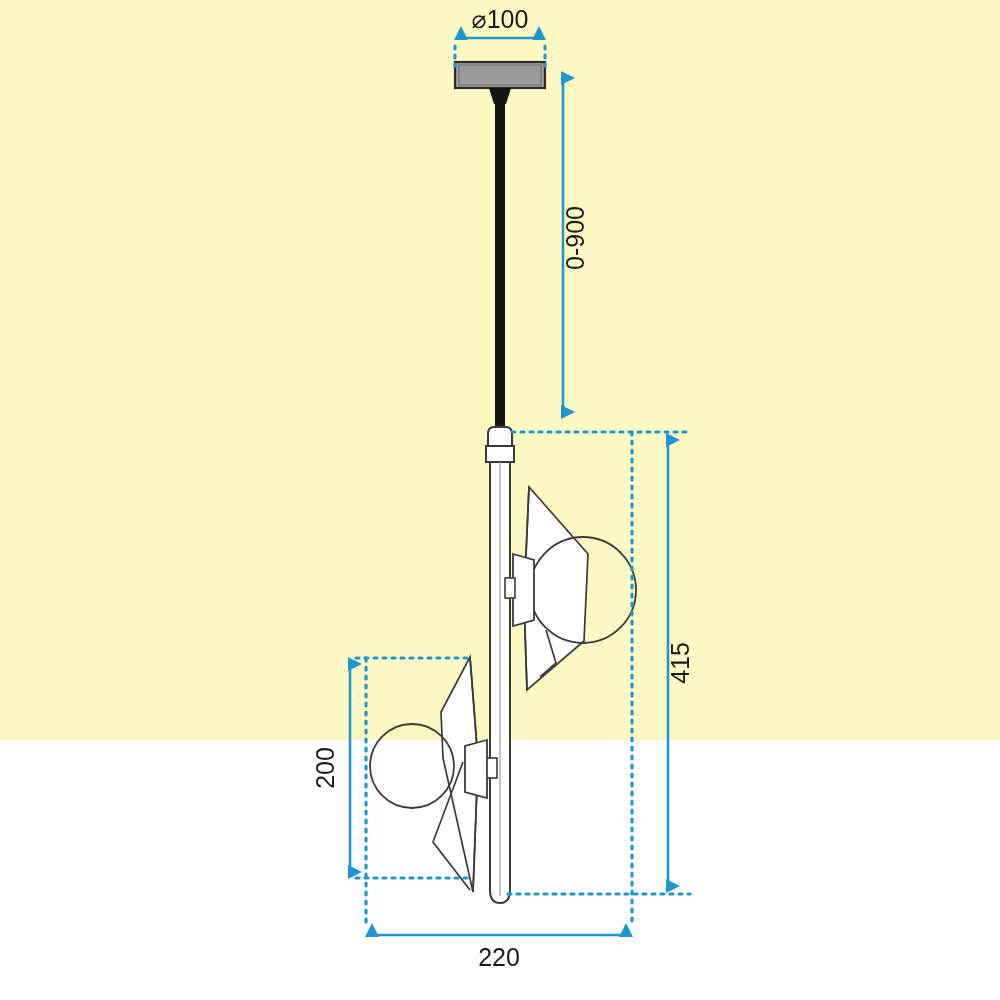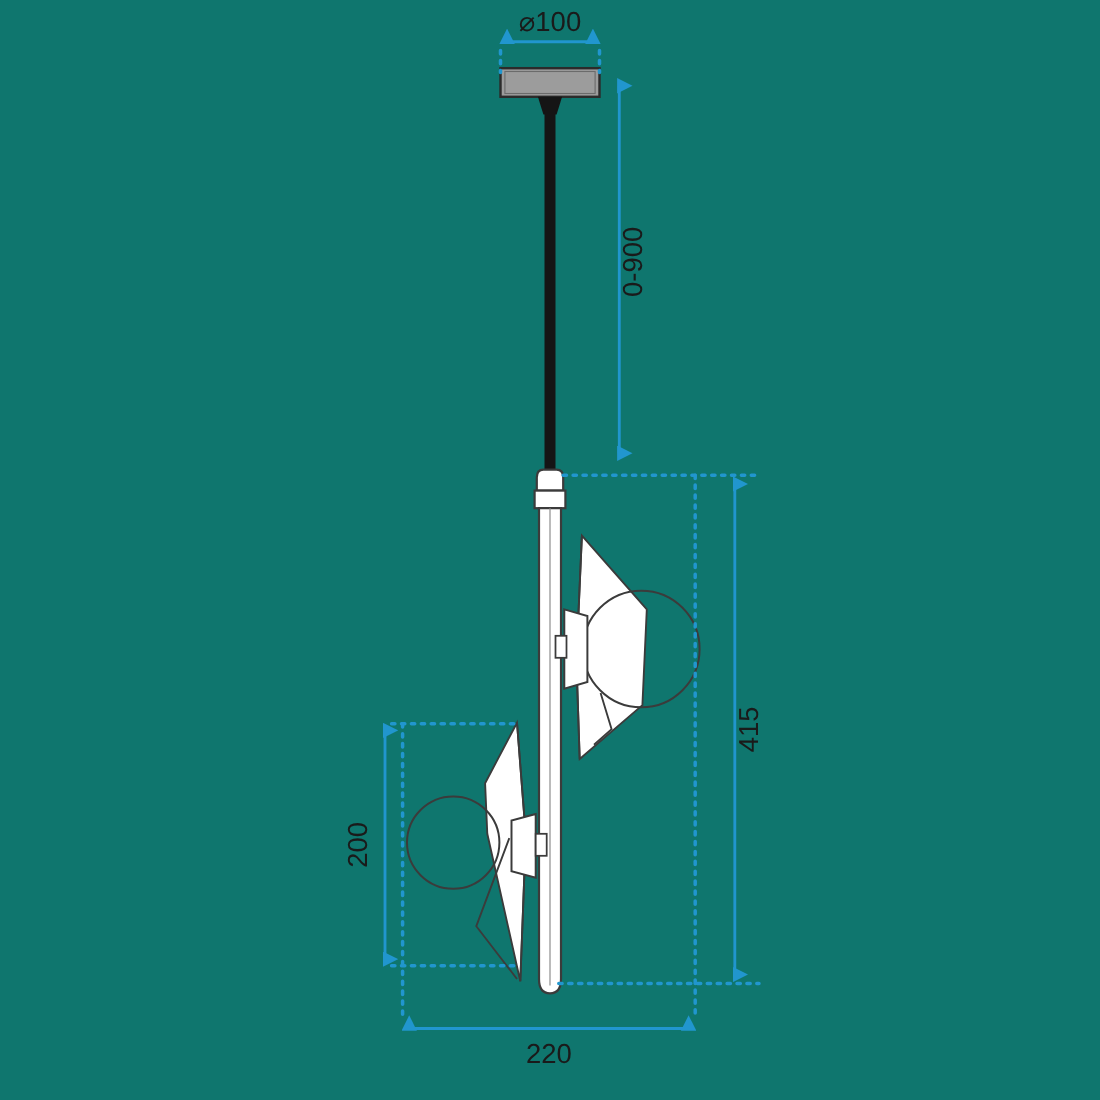--- a/index.html
+++ b/index.html
@@ -1,18 +1,18 @@
 <!DOCTYPE html>
 <html><head>
 <meta charset="utf-8">
 <style>
   html,body{margin:0;padding:0;background:#ffffff;}
   body{width:1000px;height:1000px;overflow:hidden;
        font-family:"Liberation Sans", sans-serif;}
-  #stage{position:relative;width:1000px;height:1000px;background:#0f766e;}
+  #stage{position:relative;width:1000px;height:740px;background:#fef9c3;}
   #stage svg{position:absolute;left:0;top:0;}
   .dimtext{font-family:"Liberation Sans", sans-serif;font-size:25px;fill:#1a1a1a;}
 </style>
 </head>
 <body>
 
 <div id="stage">
 
 <svg width="1000" height="1000" viewBox="0 0 1000 1000">
 

